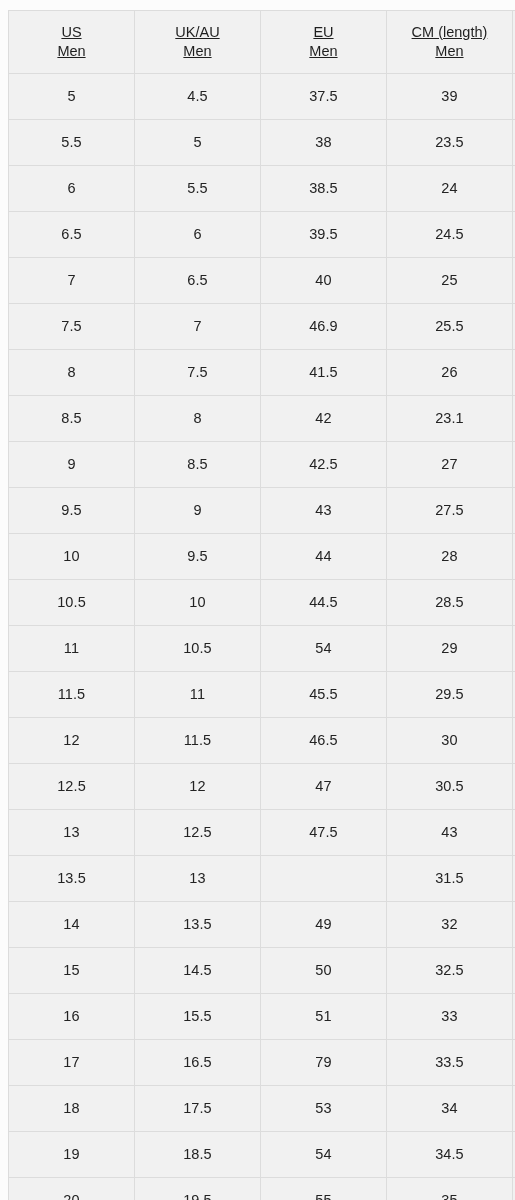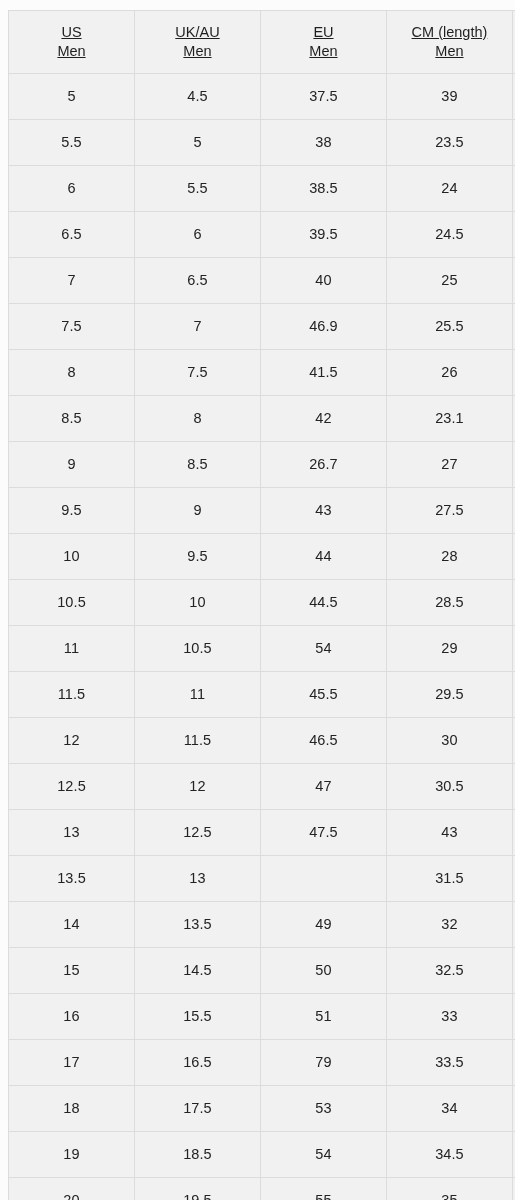--- a/index.html
+++ b/index.html
@@ -159,21 +159,21 @@
         <tr>
           <td>8.5</td>
           <td>8</td>
           <td>42</td>
           <td>23.1</td>
           <td></td>
         </tr>
         <tr>
           <td>9</td>
           <td>8.5</td>
-          <td>26.7</td>
+          <td>42.5</td>
           <td>27</td>
           <td></td>
         </tr>
         <tr>
           <td>9.5</td>
           <td>9</td>
           <td>43</td>
           <td>27.5</td>
           <td></td>
         </tr>

